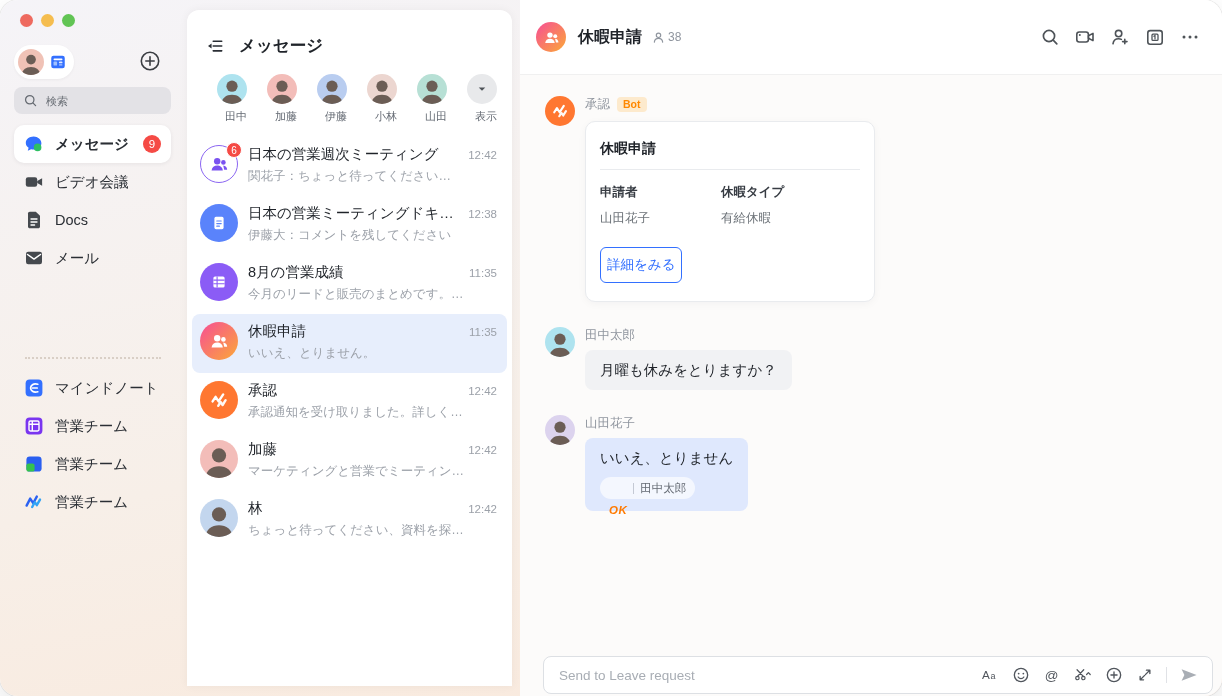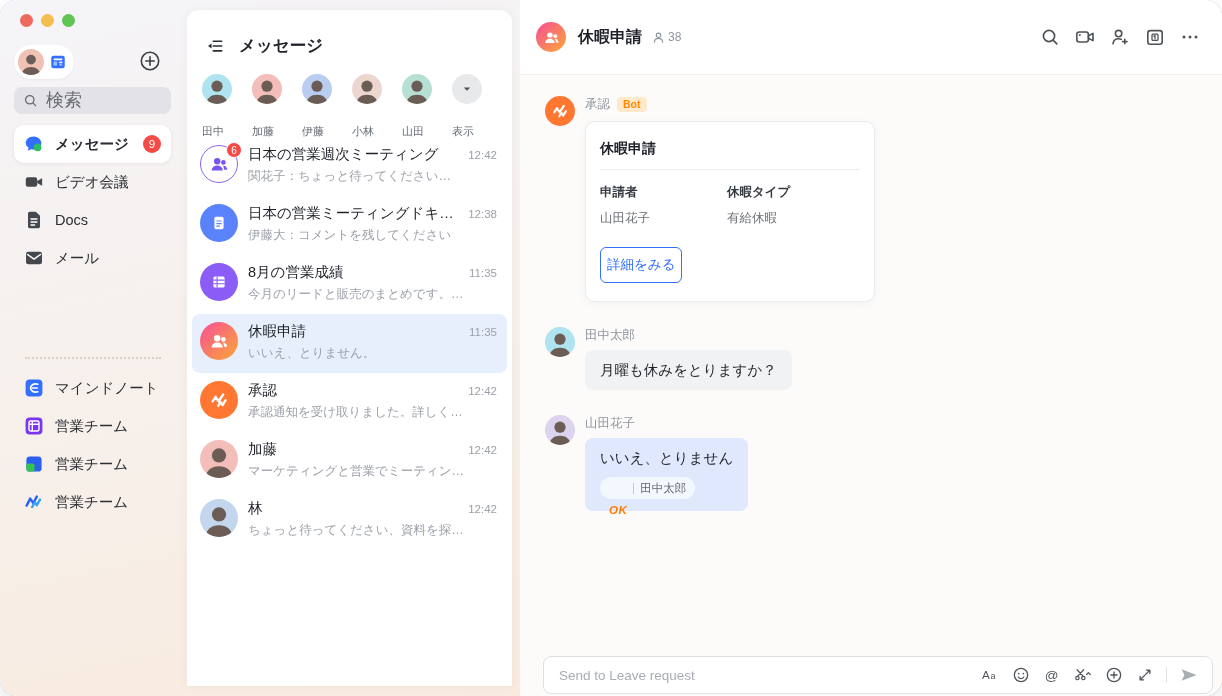--- a/index.html
+++ b/index.html
@@ -17,40 +17,40 @@
 
   
   .sidebar{position:absolute;left:0;top:0;width:185px;height:100%;}
   .profile-pill{position:absolute;left:14px;top:45px;height:34px;background:#fff;border-radius:17px;
     display:flex;align-items:center;gap:5px;padding:0 7px 0 4px;box-shadow:0 1px 3px rgba(31,35,41,.05);}
   .avatar{border-radius:50%;overflow:hidden;flex:none;display:block;}
   .avatar svg{display:block;width:100%;height:100%;}
   .add-btn{position:absolute;right:24px;top:50px;width:22px;height:22px;color:#3a3d42;cursor:pointer;}
   .search-box{position:absolute;left:14px;top:87px;width:157px;height:27px;background:#e3e2e6;border-radius:8px;
     display:flex;align-items:center;gap:6px;padding:0 9px;box-sizing:border-box;color:#676c73;}
-  .search-box input{flex:1;min-width:0;border:none;outline:none;background:transparent;font-size:18px;color:#1f2329;font-family:inherit;}
+  .search-box input{flex:1;min-width:0;border:none;outline:none;background:transparent;font-size:11px;color:#1f2329;font-family:inherit;}
   .search-box input::placeholder{color:#676c73;}
   .nav{position:absolute;left:14px;top:125px;width:157px;}
   .nav2{position:absolute;left:14px;top:369px;width:157px;}
   .nav-item{height:38px;display:flex;align-items:center;gap:11px;padding:0 10px;border-radius:10px;font-size:14.5px;color:#2a2e34;cursor:pointer;}
   .nav-item .icon{width:20px;height:20px;flex:none;}
   .nav-item.selected{background:#fff;font-weight:700;box-shadow:0 1px 4px rgba(31,35,41,.07);}
   .nav-label{white-space:nowrap;overflow:hidden;text-overflow:ellipsis;}
   .badge{margin-left:auto;min-width:18px;height:18px;border-radius:9px;background:#f54a45;color:#fff;font-size:11.5px;
     display:flex;align-items:center;justify-content:center;padding:0 5px;box-sizing:border-box;font-weight:400;}
   .nav-divider{position:absolute;left:25px;top:357px;width:136px;border-top:2px dotted #d9cfc6;}
 
   
   .mid{position:absolute;left:187px;top:10px;width:325px;height:676px;background:#fff;border-radius:12px 12px 0 0;
     box-shadow:0 0 10px rgba(31,35,41,.05);}
   .mid-header{position:absolute;top:25px;left:19px;display:flex;align-items:center;gap:15px;}
   .mid-header .icon{width:18px;height:18px;color:#2a2e34;cursor:pointer;}
   .mid-title{font-size:16.5px;font-weight:700;color:#1f2329;}
   .strip{position:absolute;top:64px;left:15px;right:15px;display:flex;justify-content:space-between;}
-  .strip-item{width:45px;display:flex;flex-direction:column;align-items:flex-start;gap:20px;cursor:pointer;}
+  .strip-item{width:45px;display:flex;flex-direction:column;align-items:flex-end;gap:5px;cursor:pointer;}
   .strip-avatar{width:30px;height:30px;border-radius:50%;}
   .more-circle{width:30px;height:30px;border-radius:50%;background:#e8e9eb;display:flex;align-items:center;justify-content:center;color:#4e5358;}
   .strip-name{font-size:11px;color:#646a73;}
   .conv-list{position:absolute;top:127px;left:0;right:0;}
   .conv-item{height:59px;display:flex;align-items:flex-start;gap:10px;margin:0 5px;padding:8px 10px 0 8px;box-sizing:border-box;border-radius:8px;cursor:pointer;}
   .conv-item.selected{background:#e7eefc;}
   .conv-icon{position:relative;width:38px;height:38px;border-radius:50%;flex:none;display:flex;align-items:center;justify-content:center;box-sizing:border-box;}
   .conv-icon svg{width:20px;height:20px;}
   .conv-icon.avatar-icon{padding:0;overflow:hidden;}
   .conv-icon.avatar-icon svg{width:38px;height:38px;}
@@ -86,21 +86,21 @@
   .msg-avatar svg{width:30px;height:30px;display:block;}
   .msg-avatar.bot{background:#ff7731;display:flex;align-items:center;justify-content:center;color:#fff;overflow:visible;}
   .msg-avatar.bot svg{width:18px;height:18px;}
   .sender-row{display:flex;align-items:center;gap:7px;height:16px;}
   .sender-name{font-size:12.5px;color:#8f959e;}
   .bot-tag{background:#fdeacd;color:#ff8800;font-size:10.5px;font-weight:700;padding:1.5px 6px;border-radius:4px;}
   .card{margin-top:9px;width:290px;background:#fff;border:1px solid #e9ebee;border-radius:10px;
     box-shadow:0 2px 8px rgba(31,35,41,.04);padding:18px 14px;box-sizing:border-box;}
   .card-title{font-size:14px;font-weight:700;color:#1f2329;}
   .card-divider{margin:11px 0 14px;border-top:1px solid #e9ebee;}
-  .card-fields{display:flex;gap:6px;}
+  .card-fields{display:flex;}
   .field{width:121px;}
   .field-label{font-size:12.5px;font-weight:700;color:#373c43;}
   .field-value{margin-top:9px;font-size:12.5px;color:#6b7177;}
   .card-btn{margin-top:20px;height:36px;border:1px solid #3370ff;border-radius:6px;background:#fff;color:#3370ff;
     font-size:13.5px;display:flex;align-items:center;justify-content:center;cursor:pointer;font-family:inherit;}
   .bubble{display:inline-block;margin-top:7px;padding:11px 15px;border-radius:8px;font-size:14.5px;color:#1f2329;line-height:1.25;}
   .bubble.gray{background:#f1f2f4;}
   .bubble.blue{background:#dfe8fd;padding-bottom:12px;}
   .reaction{margin-top:10px;display:flex;align-items:center;width:max-content;height:22px;padding:0 9px;
     background:rgba(255,255,255,.65);border-radius:11px;gap:6px;cursor:pointer;}

